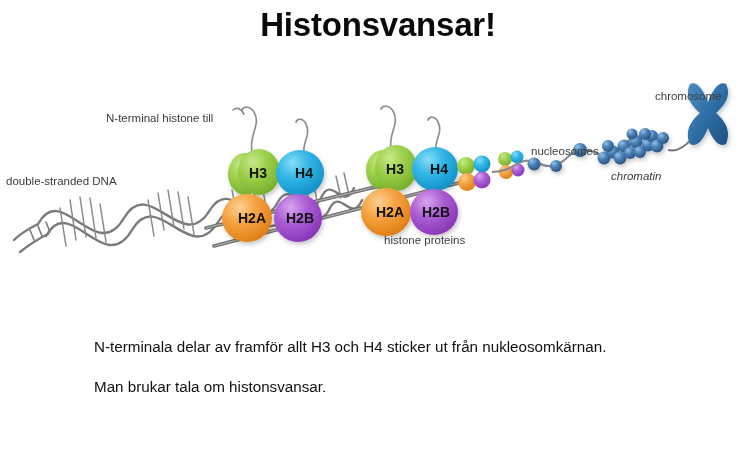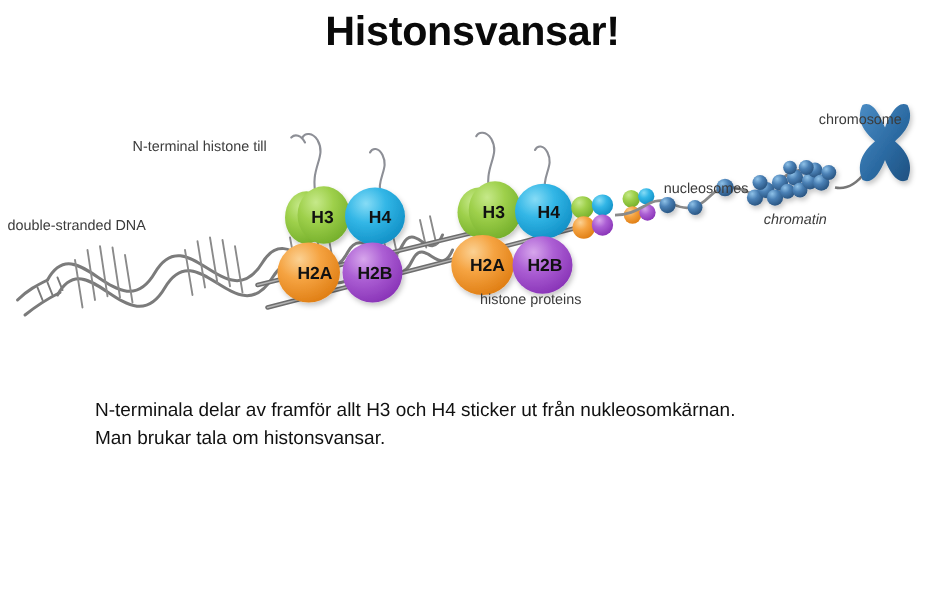--- a/index.html
+++ b/index.html
@@ -58,21 +58,21 @@
   
   #body-text {
     position: absolute;
     left: 76px;
     top: 318px;
     width: 660px;
     font-size: 15.2px;
     line-height: 22px;
     color: #111;
   }
-  #body-text p { margin: 0; }
+  #body-text p { margin: 18px; }
   #body-text .gap { height: 22px; }
 </style>
 </head>
 <body>
 
 <div id="slide-title">Histonsvansar!</div>
 
 <div id="figure">
 
   <svg width="756" height="230" viewBox="0 0 756 230">

